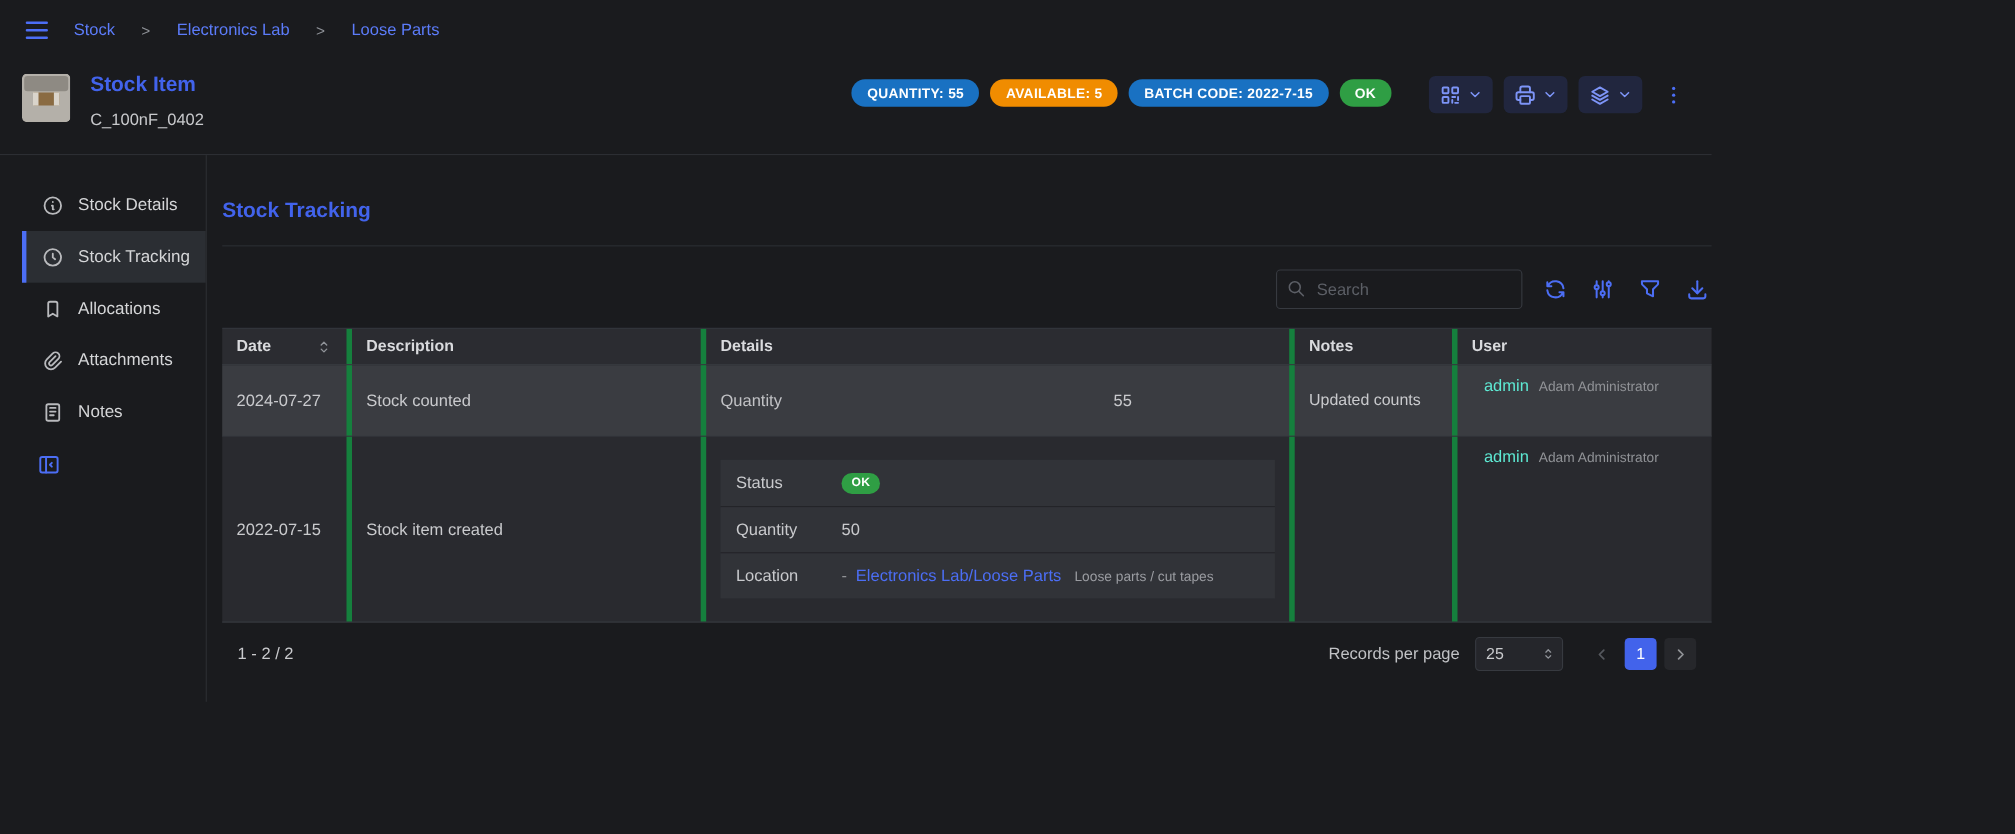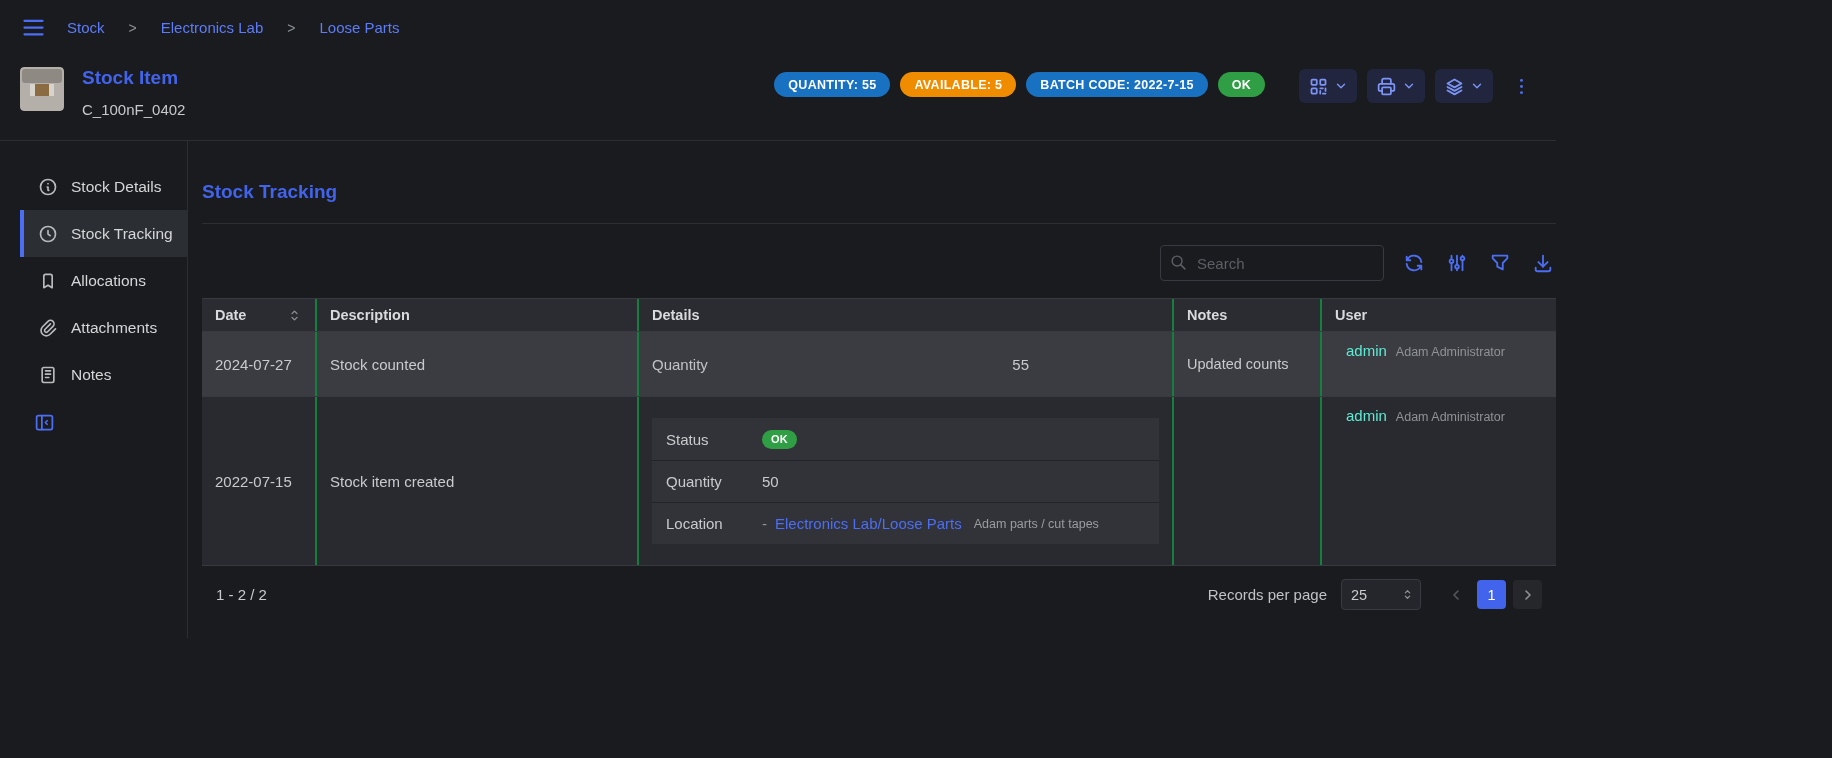--- a/index.html
+++ b/index.html
@@ -56,21 +56,21 @@
                       border-radius:4px; padding:0 10px 0 36px; color:#c1c2c5; font-size:15px;
                       font-family:"Liberation Sans", sans-serif; outline:none; }
   .search-box input::placeholder { color:#5c5f66; }
   .search-box .mag { position:absolute; left:10px; top:9px; color:#5c5f66; }
   .tool-icon { color:#4c6ef5; padding:2px; }
 
   
   .table { border-top:1px solid #373a40; }
   .t-row { display:grid; grid-template-columns:113px 322px 535px 148px 1fr; border-bottom:1px solid #373a40; }
   .t-cell { display:flex; align-items:center; padding:10px 13px; min-width:0; }
-  .t-cell + .t-cell { border-left:2px solid #15803d; }
+  .t-cell + .t-cell { border-left:5px solid #15803d; }
   .t-head { background:#2b2c31; }
   .t-head .t-cell { font-weight:bold; font-size:14.5px; color:#d9dadd; padding:8px 13px; }
   .sort-icon { margin-left:auto; color:#8f9298; }
   .r1 { background:#3a3c41; min-height:65px; }
   .r2 { background:#292a2f; min-height:160px; }
   .cell-text { font-size:15px; color:#c9cacd; }
   .notes-text { font-size:14.5px; color:#c9cacd;text-align:right; }
   .user-cell { gap:9px; align-items:baseline; }
   .user-name { font-size:15px; color:#5eead4;margin-left:11px; }
   .user-full { font-size:12.5px; color:#909296; }
@@ -378,21 +378,21 @@
                 <span class="mini-badge">OK</span>
               </div>
               <div class="subrow">
                 <span class="d-label">Quantity</span>
                 <span class="d-value">50</span>
               </div>
               <div class="subrow">
                 <span class="d-label">Location</span>
                 <span class="d-prefix">-</span>
                 <a class="d-link">Electronics Lab/Loose Parts</a>
-                <span class="d-desc">Adam parts / cut tapes</span>
+                <span class="d-desc">Loose parts / cut tapes</span>
               </div>
             </div>
           </div>
           <div class="t-cell">
               <span class="notes-text"></span>
             </div>
           <div class="t-cell user-cell">
             <span class="user-name">admin</span>
             <span class="user-full">Adam Administrator</span>
           </div>

